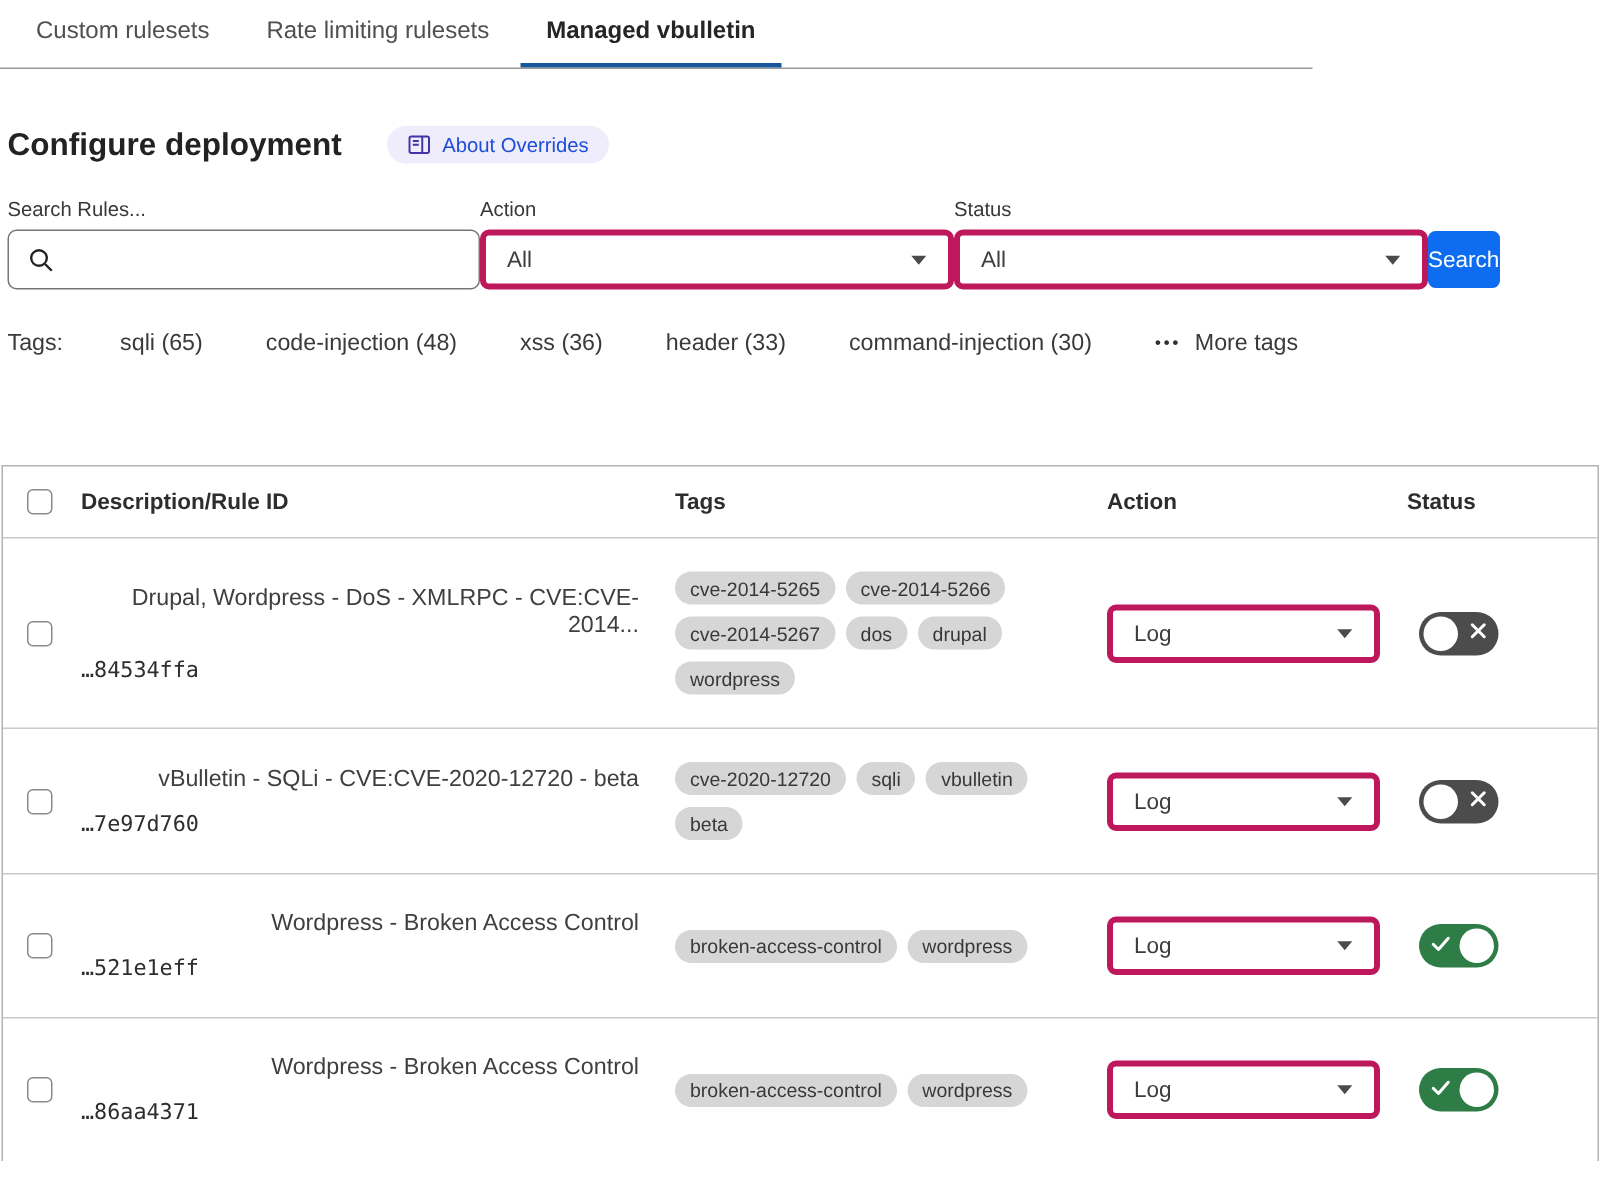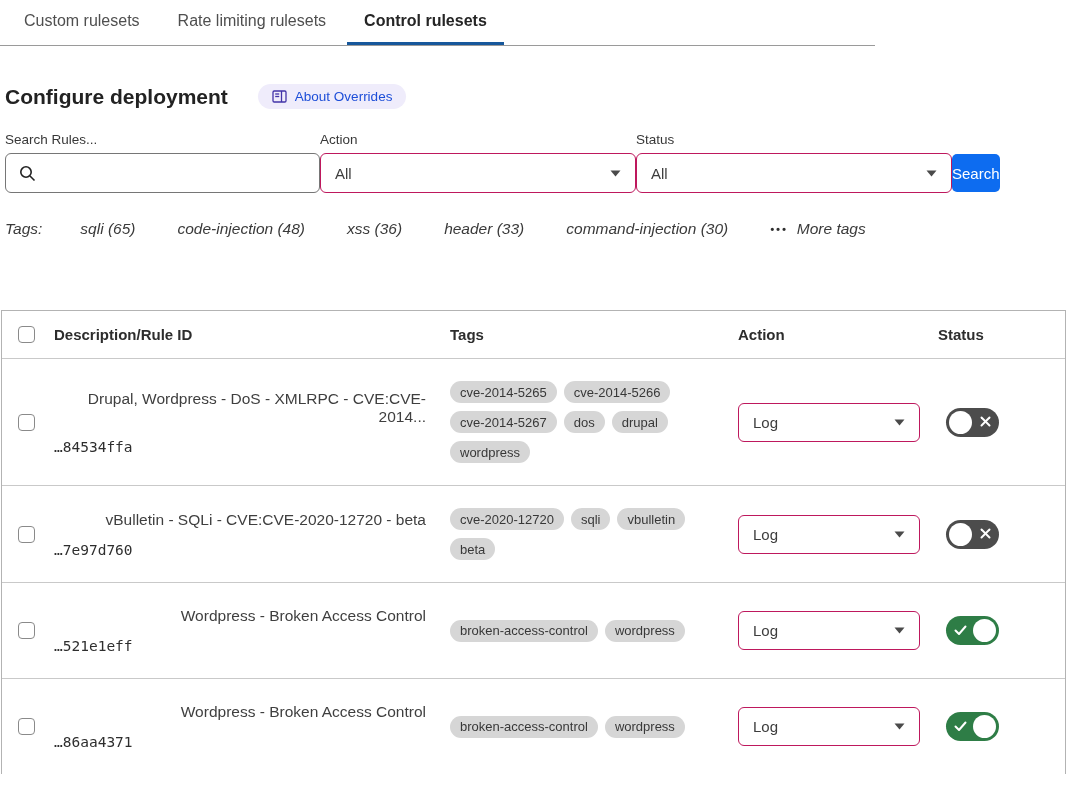--- a/index.html
+++ b/index.html
@@ -55,39 +55,39 @@
     border: 1px solid #767676; border-radius: 6px; background: #fff;
   }
   .search-box input {
     width: 100%; height: 100%; border: none; outline: none;
     background: transparent; padding: 0 10px 0 40px;
     font-size: 15px; font-family: "Liberation Sans", sans-serif;
   }
   .search-box .mag { position: absolute; left: 13px; top: 11px; }
   .select {
     display: flex; align-items: center; justify-content: space-between;
-    height: 40px; border: 1px solid #be185d; border-radius: 6px;
+    height: 40px; border: 4px solid #be185d; border-radius: 6px;
     background: #fff; padding: 0 14px; cursor: pointer;
     font-size: 15px; color: #3d3d3d;
   }
   .select-wide { width: 316px; }
   .gap10 { width: 10px; } .gap8 { width: 8px; }
   .search-btn {
     width: 84px; height: 38px; margin-bottom: 1px;
     border: none; border-radius: 5px;
     background: #0d6cf0; color: #fff;
     font-size: 15px; font-family: "Liberation Sans", sans-serif;
     cursor: pointer;
   }
 
   
   .tags-bar {
     display: flex; align-items: center;
     margin-top: 27px; padding-left: 5px;
-    font-size: 15.5px; color: #3a3a3a; font-style: italic;
+    font-size: 15.5px; color: #3a3a3a;
   }
   .tags-bar-label { margin-right: 38px; }
   .tag-filter { margin-right: 42px; cursor: pointer; white-space: nowrap; }
   .more-tags { display: flex; align-items: center; gap: 9px; cursor: pointer; }
   .dots { font-weight: bold; font-size: 11px; letter-spacing: 2px; color: #2e2e2e; }
 
   
   .rules-table {
     margin-top: 72px; margin-left: 1px; width: 1065px;
     border: 1px solid #b3b3b3; border-bottom: none;
@@ -141,21 +141,21 @@
   .toggle.off .icon-x { display: block; }
 </style>
 </head>
 <body>
 
 <div class="page">
 
   <div class="tab-bar">
       <div class="tab">Custom rulesets</div>
       <div class="tab">Rate limiting rulesets</div>
-      <div class="tab active">Control rulesets</div>
+      <div class="tab active">Managed vbulletin</div>
     </div>
 
   <div class="heading-row">
     <span class="page-title">Configure deployment</span>
     <span class="about-pill">
       <span>
         <svg width="15" height="13" viewBox="0 0 15 13" fill="none" stroke="#4233a8" stroke-width="1.3">
           <rect x="1" y="1" width="13" height="11" rx="1.2"></rect>
           <line x1="9.5" y1="1" x2="9.5" y2="12"></line>
           <line x1="3.2" y1="4" x2="7.2" y2="4"></line>

